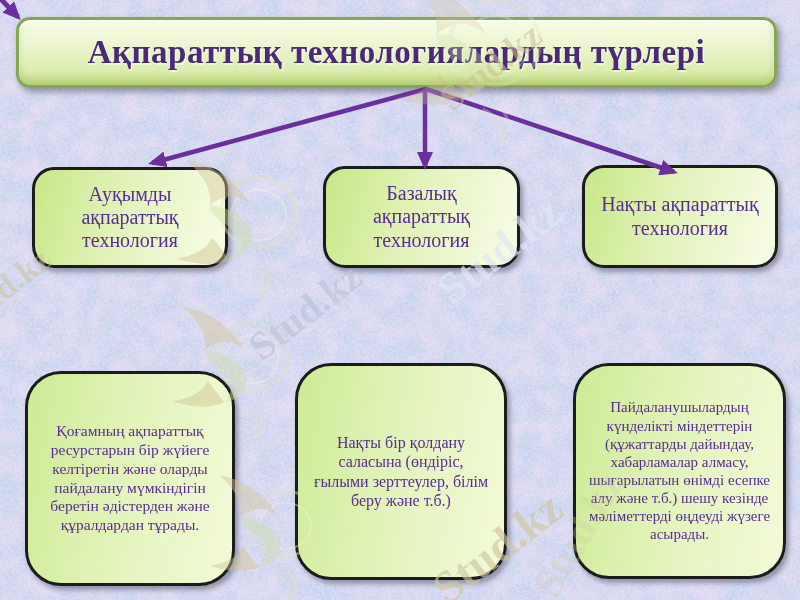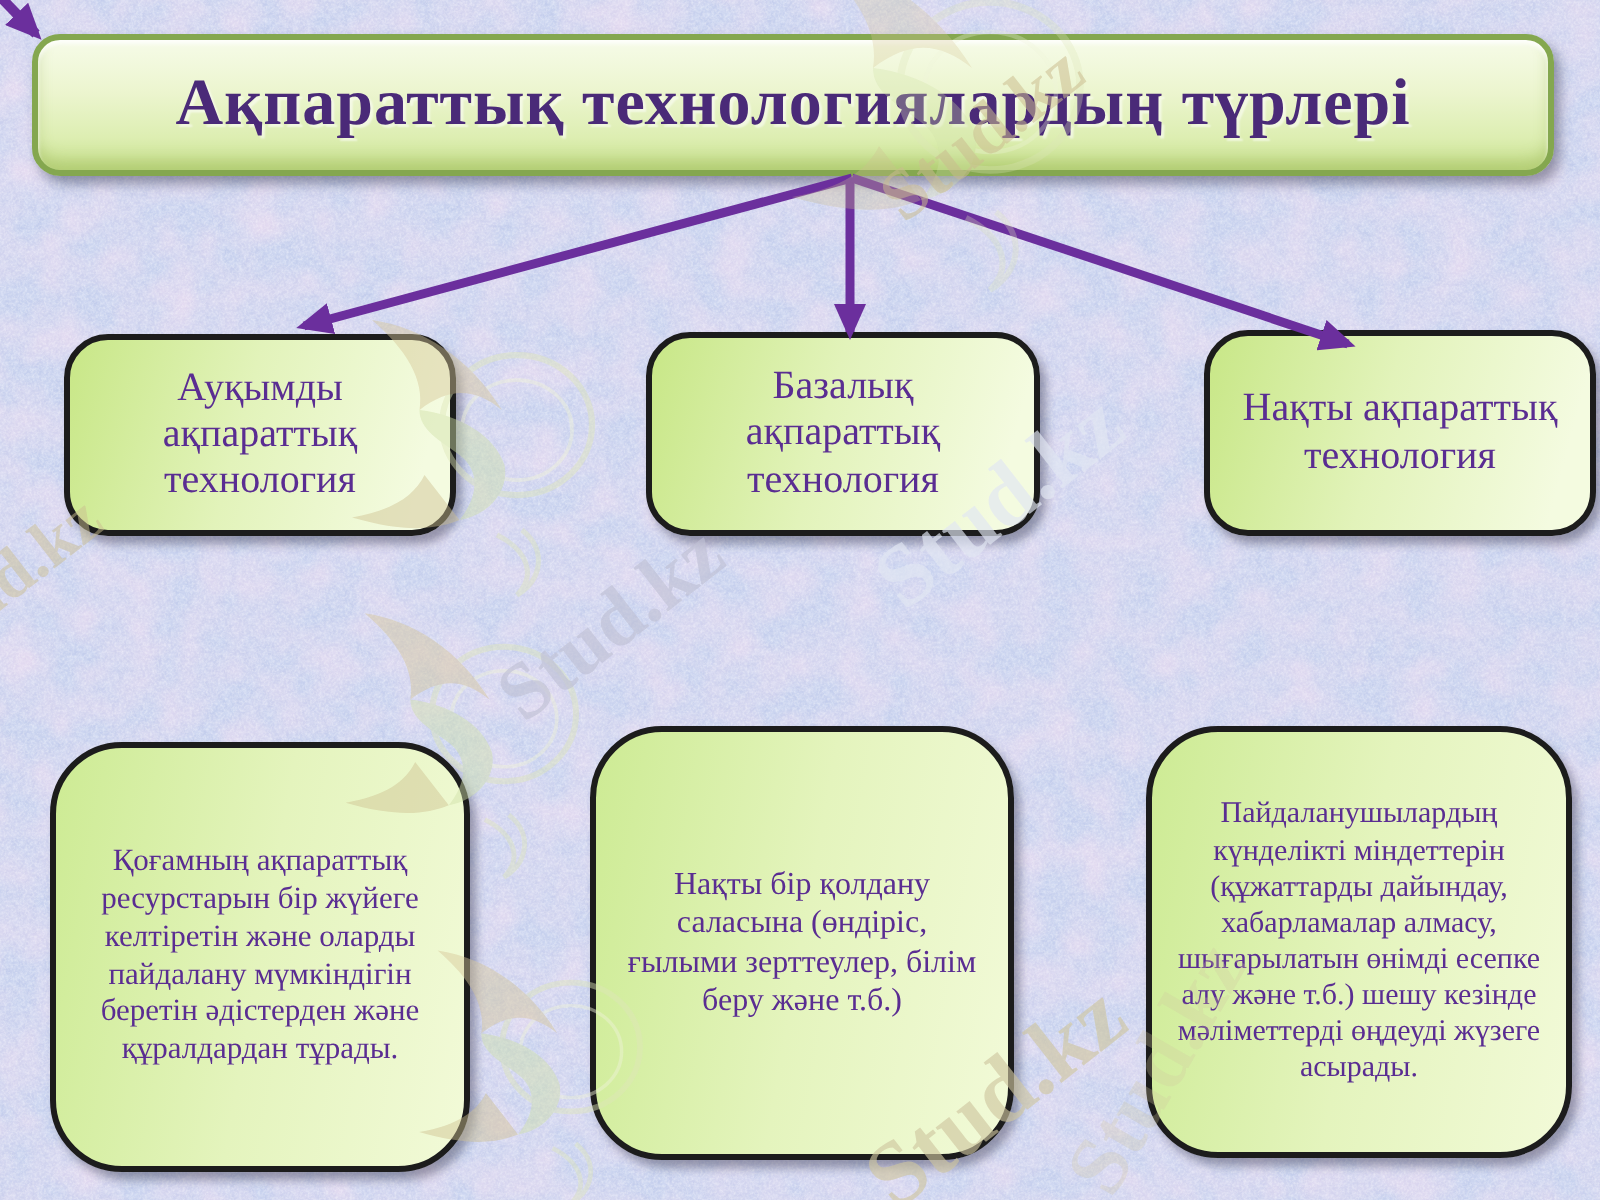--- a/index.html
+++ b/index.html
@@ -26,21 +26,21 @@
   }
 
   .tbox{
     border:3px solid #1c1c1c;border-radius:22px;
     background:linear-gradient(105deg,#c8e787 0%,#e2f3ba 45%,#f4fbe0 90%);
     box-shadow:3px 4px 5px rgba(60,60,85,0.45);
     font-size:20px;line-height:1.16;
   }
   .t0{left:32px;top:167px;width:196px;height:101px;}
   .t1{left:323px;top:166px;width:197px;height:102px;text-align:center;}
-  .t2{left:582px;top:165px;width:196px;height:103px;margin-left:20px;}
+  .t2{left:582px;top:165px;width:196px;height:103px;}
   .t0 span,.t1 span{display:block;max-width:125px;}
   .t2 span{display:block;max-width:180px;}
 
   .dbox{
     border:3px solid #1c1c1c;border-radius:36px;
     background:linear-gradient(100deg,#cdeb94 0%,#e4f4bd 50%,#f2fad8 100%);
     box-shadow:3px 4px 5px rgba(60,60,85,0.45);
     padding:12px;
   }
   .d0{left:25px;top:371px;width:210px;height:215px;font-size:15.5px;line-height:1.22;}

